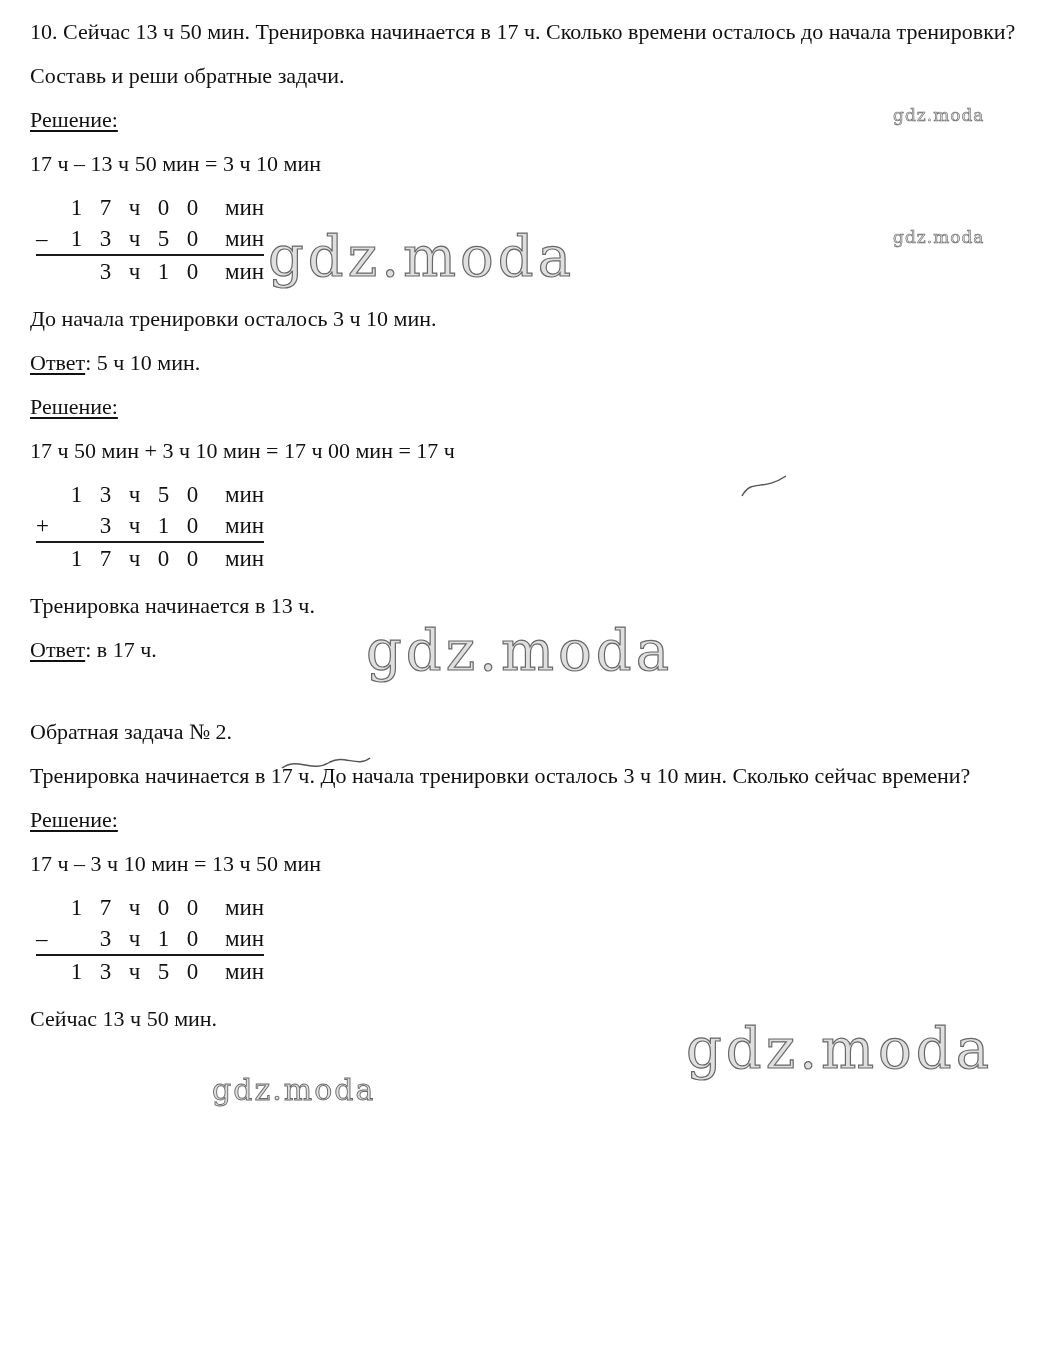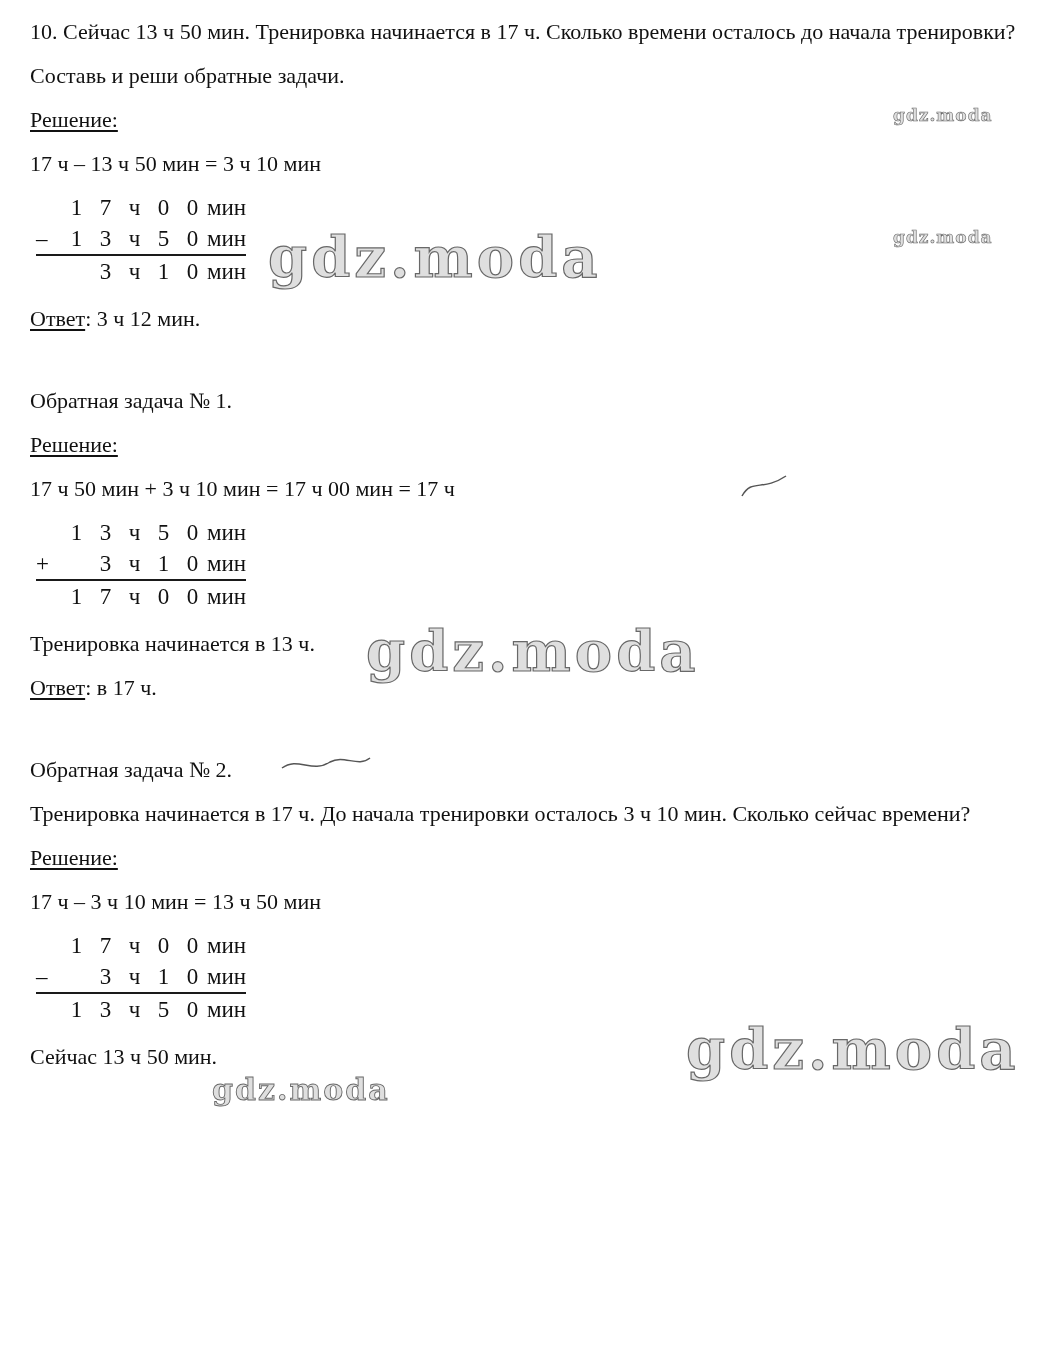--- a/index.html
+++ b/index.html
@@ -19,27 +19,27 @@
   .bold { font-weight: normal; }
   .u { text-decoration: underline; text-underline-offset: 3px; }
   .section-gap { margin-top: 38px; }
 
   
   .arith { margin: 6px 0 10px 6px; width: -moz-fit-content; width: fit-content; font-size: 23px; }
   .arith-row { display: flex; align-items: baseline; line-height: 31px; }
   .arith-row.rule { border-bottom: 2px solid #1a1a1a; }
   .op   { width: 26px; text-align: left; }
   .cell { width: 29px; text-align: center; }
-  .unit { }
+  .unit { margin-left: 18px; }
 
   
   .wm {
     position: absolute;
     font-family: "DejaVu Serif", serif;
-    font-weight: bold;
+    font-weight: normal;
     white-space: nowrap;
     pointer-events: none;
     color: rgba(110,110,110,0.22);
     -webkit-text-stroke: 1.2px rgba(70,70,70,0.80);
     letter-spacing: 4px;
   }
   .wm-big   { font-size: 56px; }
   .wm-med   { font-size: 30px; letter-spacing: 2px; -webkit-text-stroke: 0.9px rgba(70,70,70,0.80); }
   .wm-small { font-size: 17px; letter-spacing: 1px; -webkit-text-stroke: 0.6px rgba(70,70,70,0.80); }
 
@@ -92,23 +92,23 @@
       <span class="op"></span>
       <span class="cell"></span>
       <span class="cell">3</span>
       <span class="cell">ч</span>
       <span class="cell">1</span>
       <span class="cell">0</span>
       <span class="unit">мин</span>
     </div>
   </div>
 
-  <p class="para"><span class="u">Ответ</span><span>: 3 ч 12 мин.</span></p>
+  <p class="para">До начала тренировки осталось 3 ч 10 мин.</p>
+  <p class="para"><span class="u">Ответ</span><span>: 5 ч 10 мин.</span></p>
 
-  <p class="para section-gap">Обратная задача № 1.</p>
   <p class="para"><span class="u">Решение:</span></p>
   <p class="para">17 ч 50 мин + 3 ч 10 мин = 17 ч 00 мин = 17 ч</p>
 
   <div class="arith">
     <div class="arith-row">
       <span class="op"></span>
       <span class="cell">1</span>
       <span class="cell">3</span>
       <span class="cell">ч</span>
       <span class="cell">5</span>

